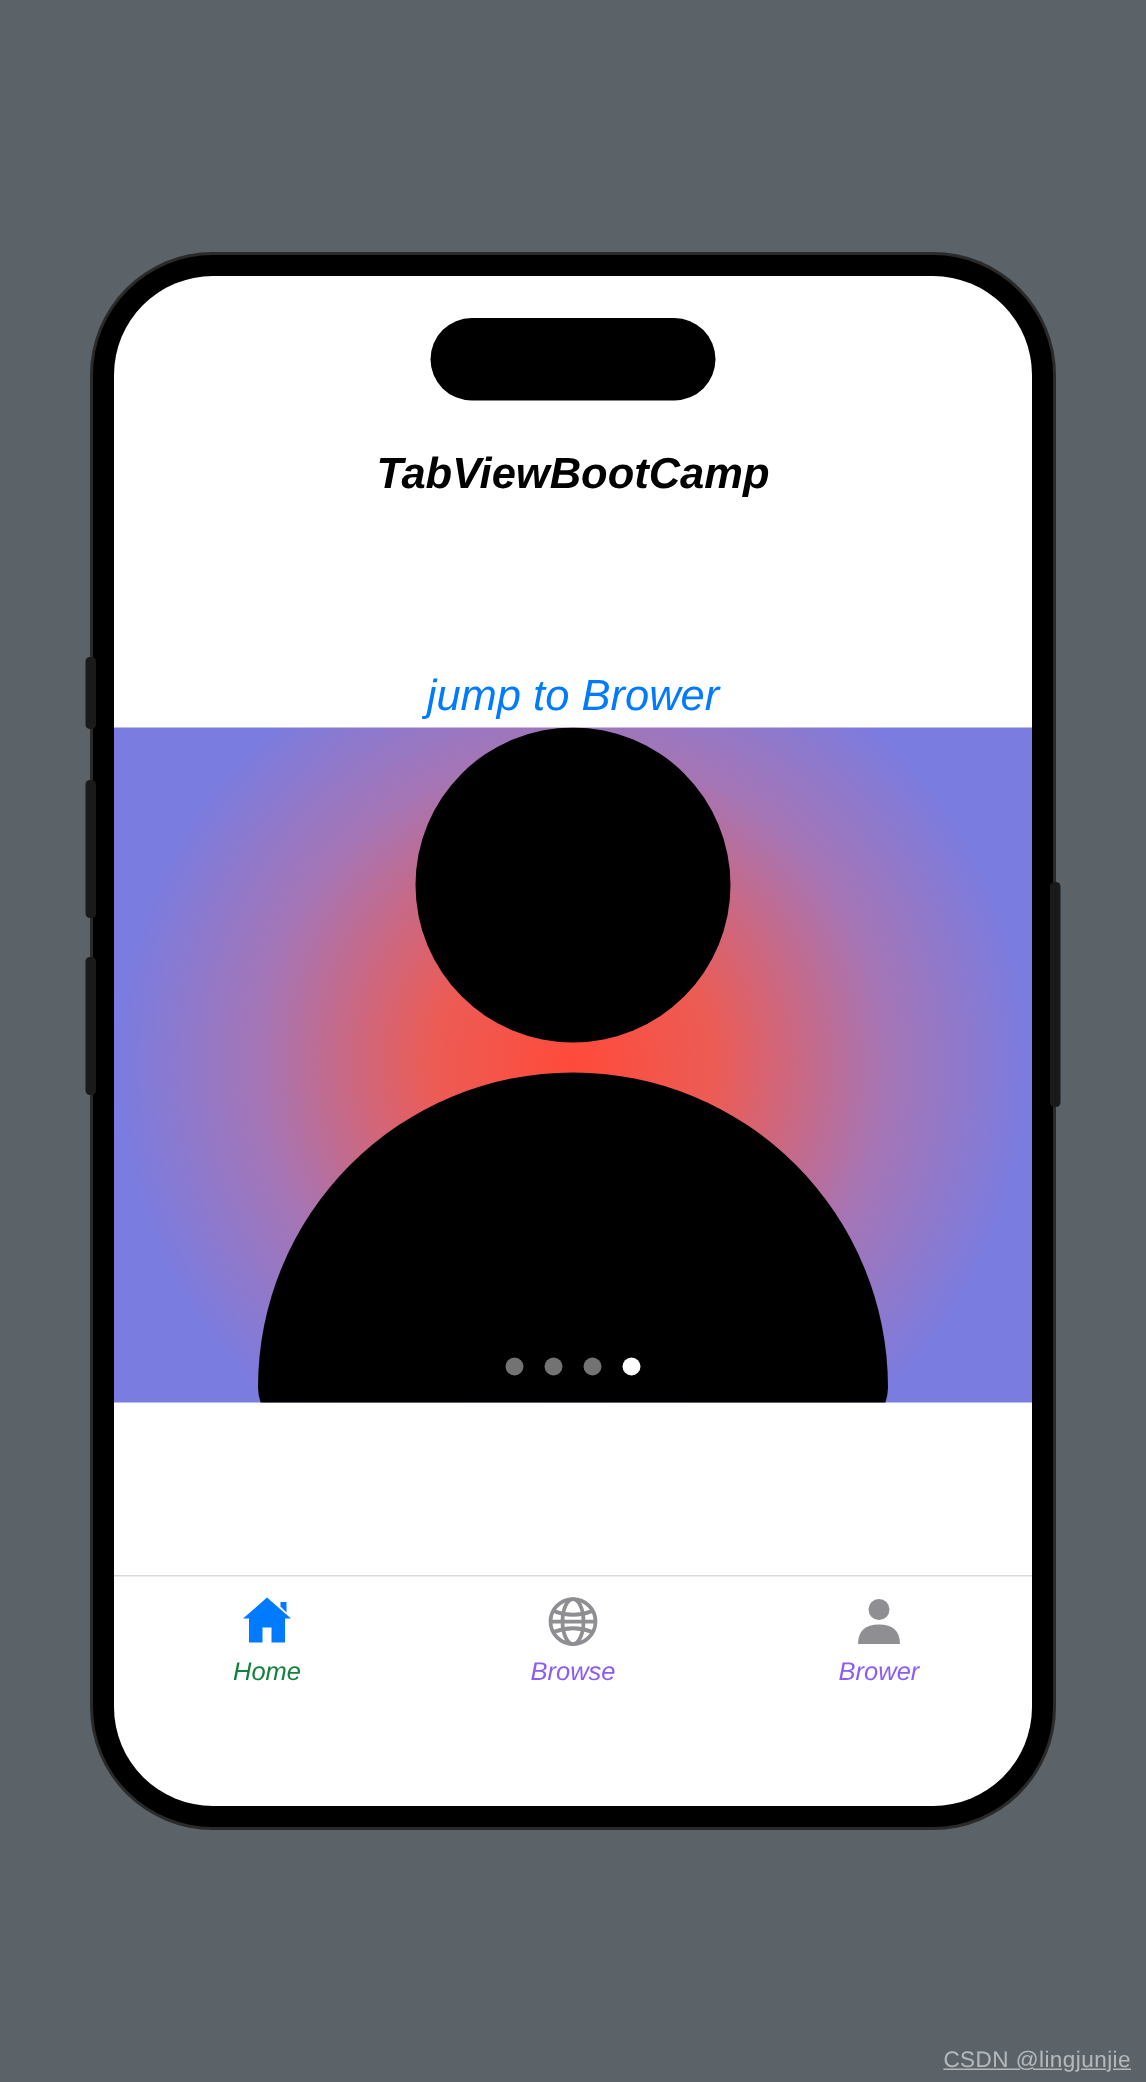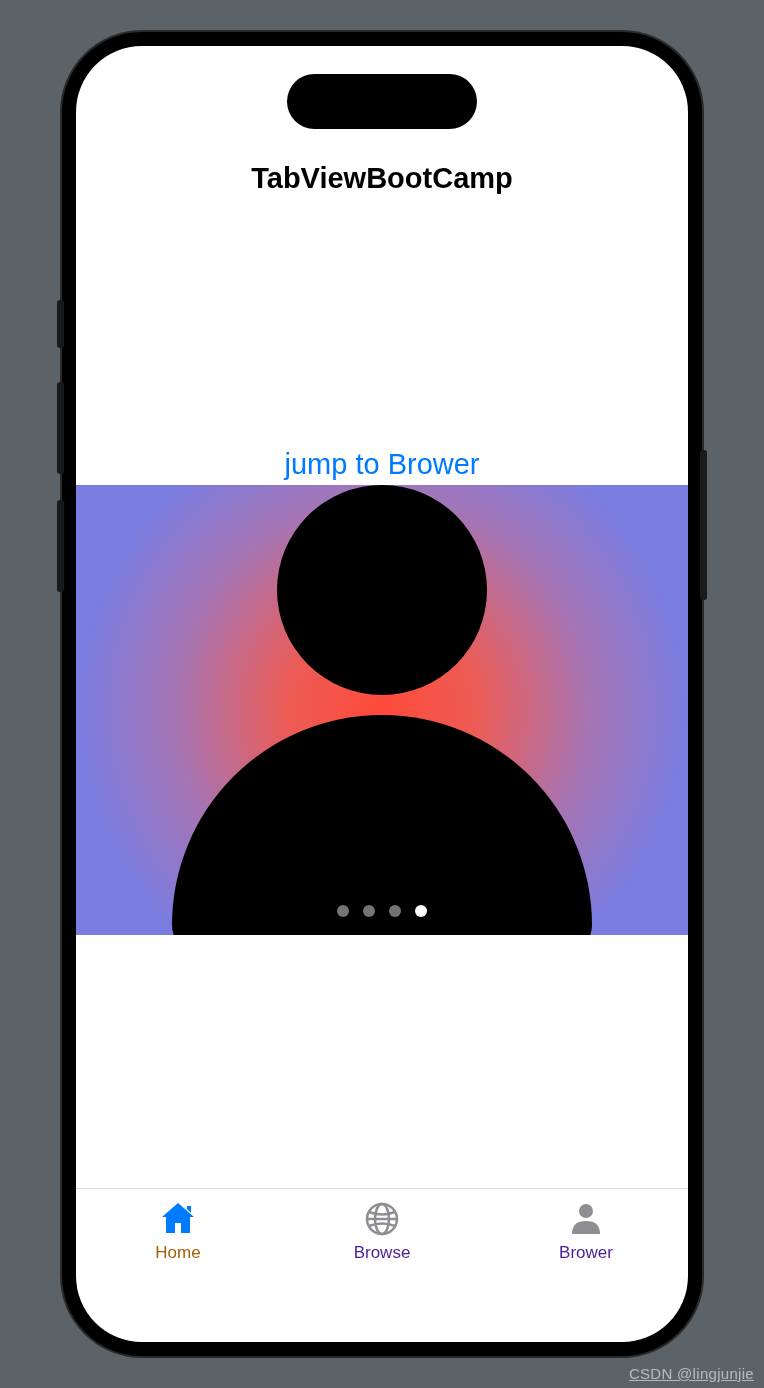--- a/index.html
+++ b/index.html
@@ -8,26 +8,27 @@
       height: 1388px;
       background: #5b6369;
       display: flex;
       align-items: center;
       justify-content: center;
       font-family: -apple-system, BlinkMacSystemFont, "Helvetica Neue", sans-serif;
       position: relative;
     }
     .device {
       width: 640px;
-      height: 1324px;
+      height: 1048px;
       background: #000;
       border-radius: 80px;
       padding: 14px;
       position: relative;
       box-shadow: 0 0 0 2px #2a2a2a;
+      font-style: italic;
     }
     .side-btn {
       position: absolute;
       background: #1a1a1a;
       border-radius: 3px;
     }
     .btn-left-1 { left: -5px; top: 268px; width: 7px; height: 48px; }
     .btn-left-2 { left: -5px; top: 350px; width: 7px; height: 92px; }
     .btn-left-3 { left: -5px; top: 468px; width: 7px; height: 92px; }
     .btn-right  { right: -5px; top: 418px; width: 7px; height: 150px; }
@@ -133,22 +134,22 @@
       padding-top: 10px;
       margin-bottom: 34px;
     }
     .tab {
       flex: 1;
       display: flex;
       flex-direction: column;
       align-items: center;
       gap: 4px;
     }
-    .tab-label { font-size: 17px; color: #4c1d95; }
-    .tab.active .tab-label { color: #a16207; }
+    .tab-label { font-size: 17px; color: #8b5cf6; }
+    .tab.active .tab-label { color: #15803d; }
     .tab svg { width: 40px; height: 40px; }
     .tab .ic { fill: #8e8e93; }
     .tab.active .ic { fill: #007aff; }
     .tab .ic-stroke { stroke: #8e8e93; fill:none; stroke-width:2.5; }
 
     .watermark {
       position: absolute;
       right: 10px;
       bottom: 6px;
       font-size: 15px;

